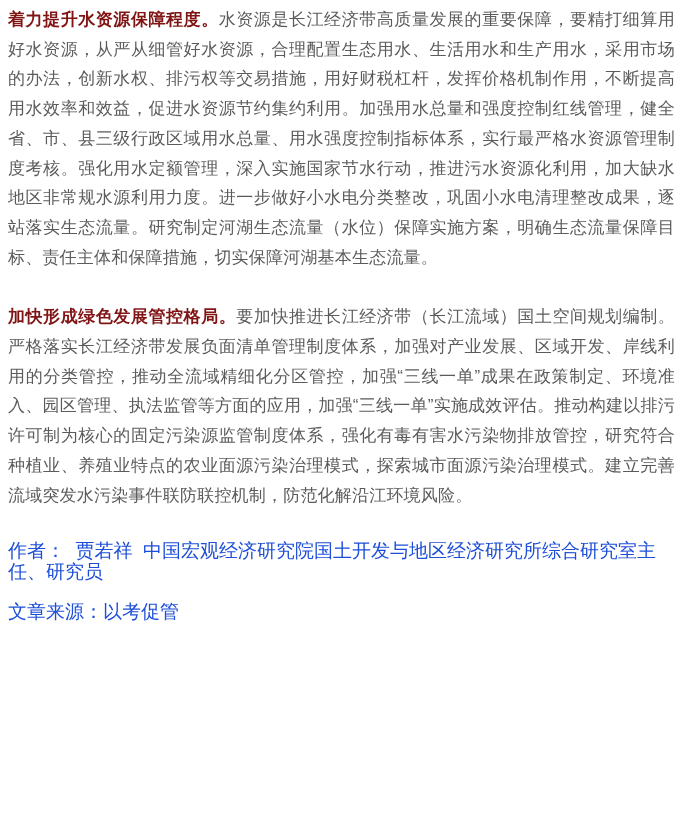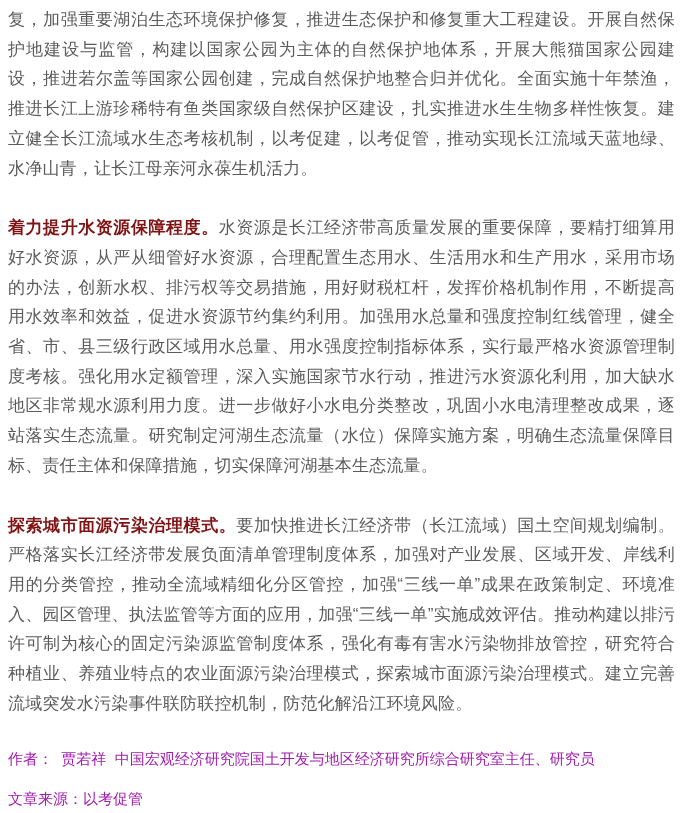--- a/index.html
+++ b/index.html
@@ -23,35 +23,34 @@
     text-align: justify;
     color: #5b5b5b;
     letter-spacing: 0.2px;
   }
   .para-heading {
     font-weight: bold;
     color: #801414;
   }
   .footer-line {
     margin: 0 0 19px 0;
-    font-size: 15px;
+    font-size: 19px;
     line-height: 21px;
-    color: #a21caf;
+    color: #1d4ed8;
     white-space: pre-wrap;
   }
 </style>
 </head>
 <body>
 
 <div class="article">
 
-  <p class="para"><span>复，加强重要湖泊生态环境保护修复，推进生态保护和修复重大工程建设。开展自然保护地建设与监管，构建以国家公园为主体的自然保护地体系，开展大熊猫国家公园建设，推进若尔盖等国家公园创建，完成自然保护地整合归并优化。全面实施十年禁渔，推进长江上游珍稀特有鱼类国家级自然保护区建设，扎实推进水生生物多样性恢复。建立健全长江流域水生态考核机制，以考促建，以考促管，推动实现长江流域天蓝地绿、水净山青，让长江母亲河永葆生机活力。</span></p>
 
   <p class="para"><span class="para-heading">着力提升水资源保障程度。</span><span>水资源是长江经济带高质量发展的重要保障，要精打细算用好水资源，从严从细管好水资源，合理配置生态用水、生活用水和生产用水，采用市场的办法，创新水权、排污权等交易措施，用好财税杠杆，发挥价格机制作用，不断提高用水效率和效益，促进水资源节约集约利用。加强用水总量和强度控制红线管理，健全省、市、县三级行政区域用水总量、用水强度控制指标体系，实行最严格水资源管理制度考核。强化用水定额管理，深入实施国家节水行动，推进污水资源化利用，加大缺水地区非常规水源利用力度。进一步做好小水电分类整改，巩固小水电清理整改成果，逐站落实生态流量。研究制定河湖生态流量（水位）保障实施方案，明确生态流量保障目标、责任主体和保障措施，切实保障河湖基本生态流量。</span></p>
 
-  <p class="para"><span class="para-heading">探索城市面源污染治理模式。</span><span>要加快推进长江经济带（长江流域）国土空间规划编制。严格落实长江经济带发展负面清单管理制度体系，加强对产业发展、区域开发、岸线利用的分类管控，推动全流域精细化分区管控，加强“三线一单”成果在政策制定、环境准入、园区管理、执法监管等方面的应用，加强“三线一单”实施成效评估。推动构建以排污许可制为核心的固定污染源监管制度体系，强化有毒有害水污染物排放管控，研究符合种植业、养殖业特点的农业面源污染治理模式，探索城市面源污染治理模式。建立完善流域突发水污染事件联防联控机制，防范化解沿江环境风险。</span></p>
+  <p class="para"><span class="para-heading">加快形成绿色发展管控格局。</span><span>要加快推进长江经济带（长江流域）国土空间规划编制。严格落实长江经济带发展负面清单管理制度体系，加强对产业发展、区域开发、岸线利用的分类管控，推动全流域精细化分区管控，加强“三线一单”成果在政策制定、环境准入、园区管理、执法监管等方面的应用，加强“三线一单”实施成效评估。推动构建以排污许可制为核心的固定污染源监管制度体系，强化有毒有害水污染物排放管控，研究符合种植业、养殖业特点的农业面源污染治理模式，探索城市面源污染治理模式。建立完善流域突发水污染事件联防联控机制，防范化解沿江环境风险。</span></p>
 
   <div>
     <p class="footer-line">作者：  贾若祥  中国宏观经济研究院国土开发与地区经济研究所综合研究室主任、研究员</p>
     <p class="footer-line">文章来源：以考促管</p>
   </div>
 
 </div>
 
 </body></html>

